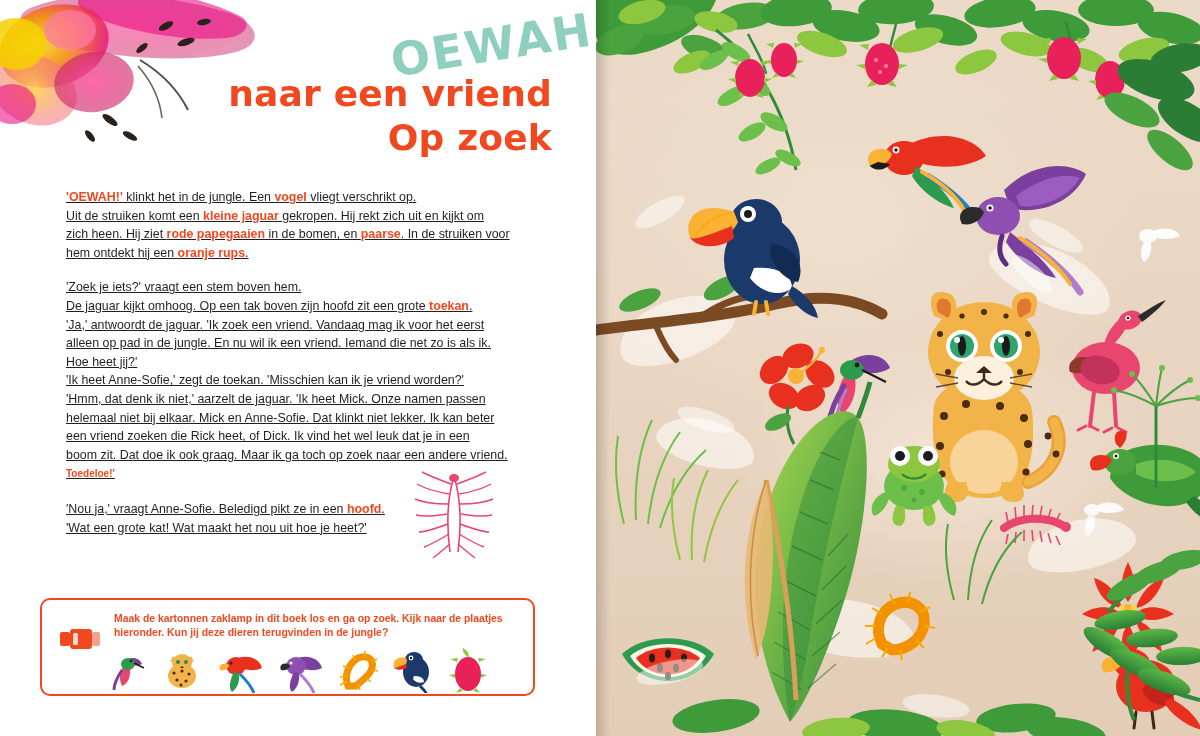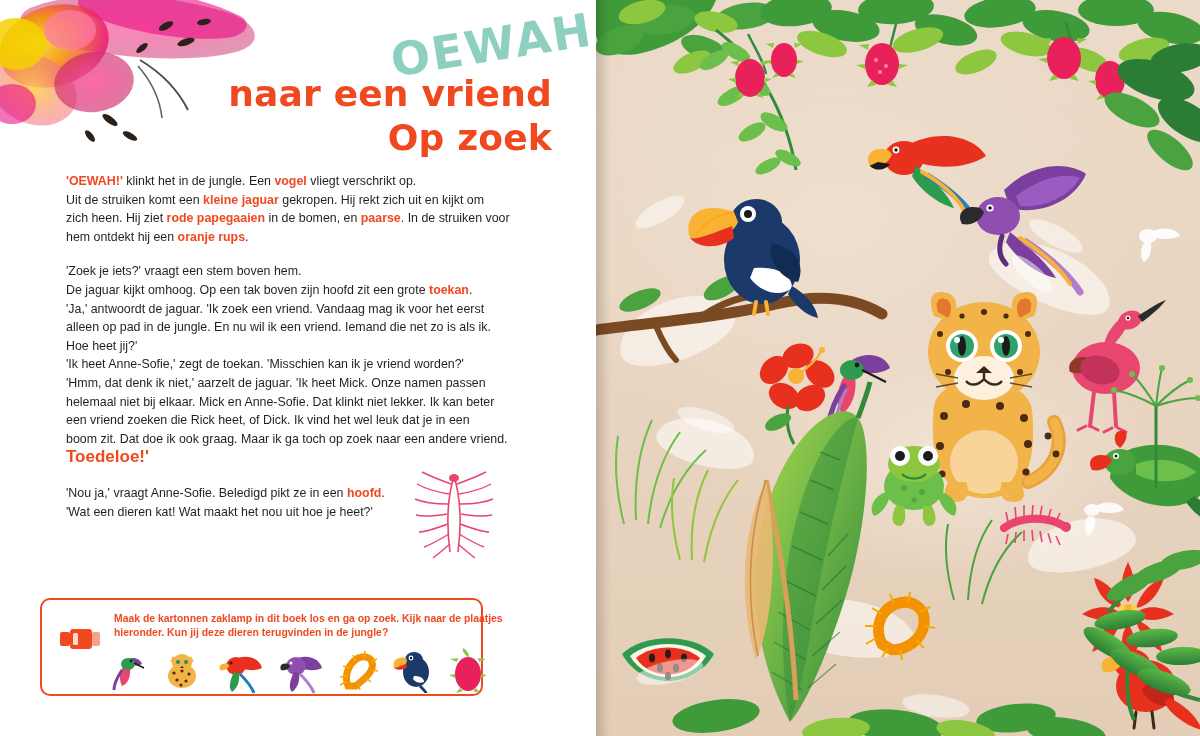--- a/index.html
+++ b/index.html
@@ -49,41 +49,42 @@
     color: #f0481f;
     font-family: "DejaVu Sans", sans-serif;
     font-weight: bold;
     font-size: 36px;
     line-height: 1.22;
     letter-spacing: .2px;
   }
 
   .body-text {
     position: absolute;
-    left: 66px; top: 172px;
+    left: 66px; top: 188px;
     width: 462px;
     font-size: 12.4px;
     line-height: 18.6px;
     color: #231f20;
+    text-decoration: underline;
   }
   .body-text p { margin: 0 0 16px 0; }
   .hl { color: #f0481f; font-weight: bold; }
-  .shout { color: #f0481f; font-weight: bold; font-size: 17px; }
+  .shout { color: #f0481f; font-weight: bold; font-size: 10px; }
 
   
   .centipede {
     position: absolute; left: 404px; top: 470px;
     width: 96px; height: 90px;
   }
 
   
   .callout {
     position: absolute;
     left: 40px; top: 598px;
-    width: 443px; height: 98px;
+    width: 495px; height: 98px;
     border: 2px solid #f0481f;
     border-radius: 10px;
     background: #ffffff;
   }
   .callout-text {
     position: absolute;
     left: 72px; top: 12px;
     width: 424px;
     color: #f0481f;
     font-size: 10.4px;
@@ -180,21 +181,21 @@
     <div class="oewah-word">OEWAH</div>
 
     <div class="title">
       <div>naar een vriend</div>
       <div>Op zoek</div>
     </div>
 
     <div class="body-text" id="story-body">
         <p><span class="hl">'OEWAH!'</span><span> klinkt het in de jungle. Een </span><span class="hl">vogel</span><span> vliegt verschrikt op.</span><br><span>Uit de struiken komt een </span><span class="hl">kleine jaguar</span><span> gekropen. Hij rekt zich uit en kijkt om</span><br><span>zich heen. Hij ziet </span><span class="hl">rode papegaaien</span><span> in de bomen, en </span><span class="hl">paarse</span><span>. In de struiken voor</span><br><span>hem ontdekt hij een </span><span class="hl">oranje rups</span><span>.</span></p>
         <p><span>'Zoek je iets?' vraagt een stem boven hem.</span><br><span>De jaguar kijkt omhoog. Op een tak boven zijn hoofd zit een grote </span><span class="hl">toekan</span><span>.</span><br><span>'Ja,' antwoordt de jaguar. 'Ik zoek een vriend. Vandaag mag ik voor het eerst</span><br><span>alleen op pad in de jungle. En nu wil ik een vriend. Iemand die net zo is als ik.</span><br><span>Hoe heet jij?'</span><br><span>'Ik heet Anne-Sofie,' zegt de toekan. 'Misschien kan ik je vriend worden?'</span><br><span>'Hmm, dat denk ik niet,' aarzelt de jaguar. 'Ik heet Mick. Onze namen passen</span><br><span>helemaal niet bij elkaar. Mick en Anne-Sofie. Dat klinkt niet lekker. Ik kan beter</span><br><span>een vriend zoeken die Rick heet, of Dick. Ik vind het wel leuk dat je in een</span><br><span>boom zit. Dat doe ik ook graag. Maar ik ga toch op zoek naar een andere vriend.</span><br><span class="shout">Toedeloe!'</span></p>
-        <p><span>'Nou ja,' vraagt Anne-Sofie. Beledigd pikt ze in een </span><span class="hl">hoofd</span><span>.</span><br><span>'Wat een dieren kat! Wat maakt het nou uit hoe je heet?'</span></p>
+        <p><span>'Nou ja,' vraagt Anne-Sofie. Beledigd pikt ze in een </span><span class="hl">hoofd</span><span>.</span><br><span>'Wat een grote kat! Wat maakt het nou uit hoe je heet?'</span></p>
       </div>
 
     <svg class="centipede" viewBox="0 0 96 90">
       <g stroke="#e8456f" stroke-width="1.6" fill="none">
         <path d="M50 6 C44 26 42 52 46 82"></path>
         <path d="M50 6 C56 26 58 52 54 82"></path>
         <g stroke-width="1.4">
           <path d="M47 14 C36 10 26 6 18 2"></path>
             <path d="M53 14 C64 10 74 6 82 2"></path>
           <path d="M45 24 C33 22 22 19 13 14"></path>

